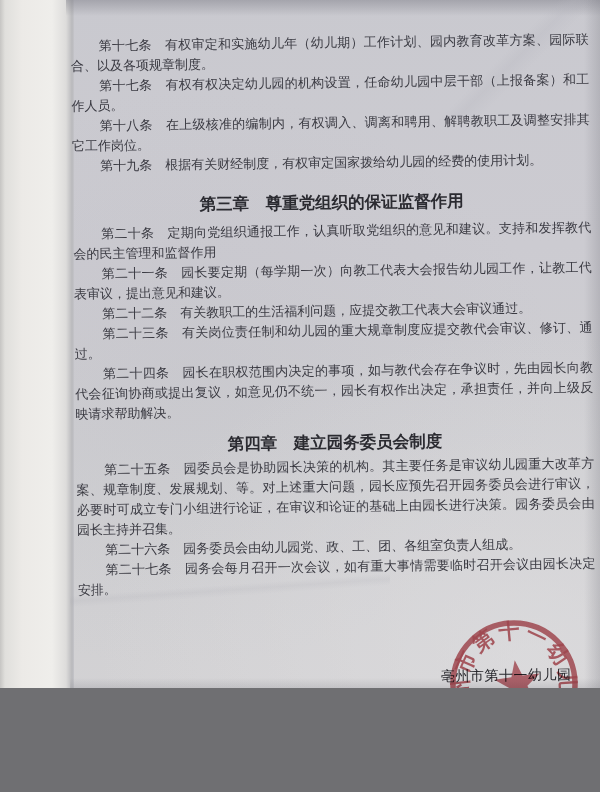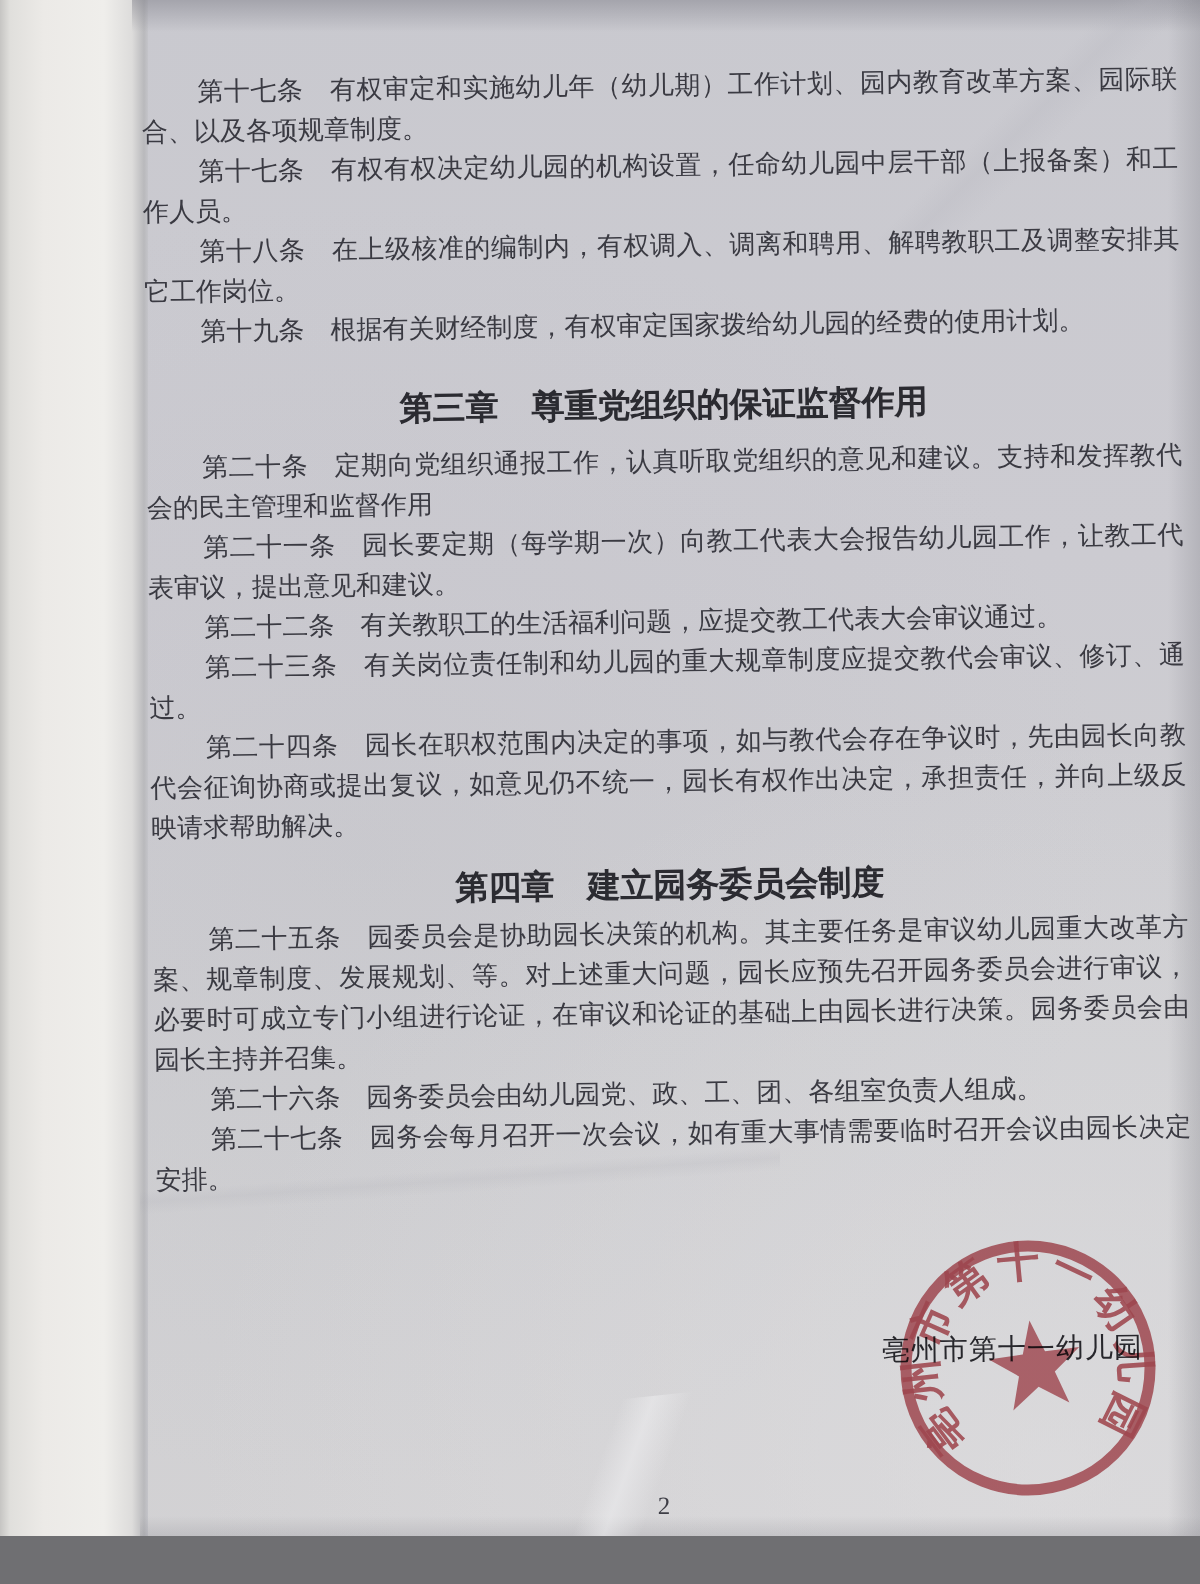--- a/index.html
+++ b/index.html
@@ -1,17 +1,17 @@
 <!DOCTYPE html>
 <html><head>
 <meta charset="utf-8">
 <style>
   html,body { margin:0; padding:0; background:#6f6f72; }
   .page {
-    position:relative; width:600px; height:768px; overflow:hidden;
+    position:relative; width:600px; height:688px; overflow:hidden;
     font-family:"Liberation Serif","DejaVu Serif",serif;
     background:
       radial-gradient(120% 80% at 88% 96%, rgba(225,224,226,.55), rgba(225,224,226,0) 60%),
       radial-gradient(90% 60% at 30% 55%, rgba(180,180,188,.18), rgba(180,180,188,0) 70%),
       linear-gradient(177deg, #c9c9cf 0%, #cccbd1 38%, #cfcfd2 70%, #d3d2d4 100%);
   }
   
   .left-strip {
     position:absolute; left:0; top:0; width:74px; height:792px;
     background:linear-gradient(90deg,

